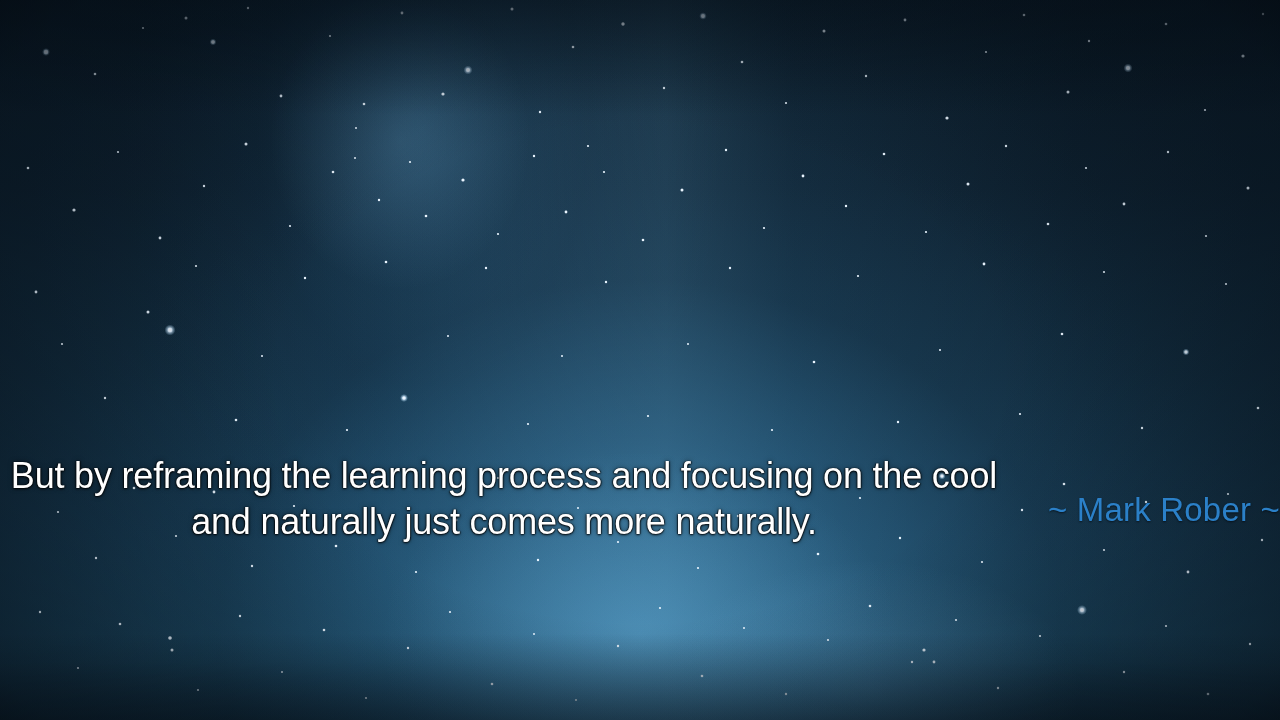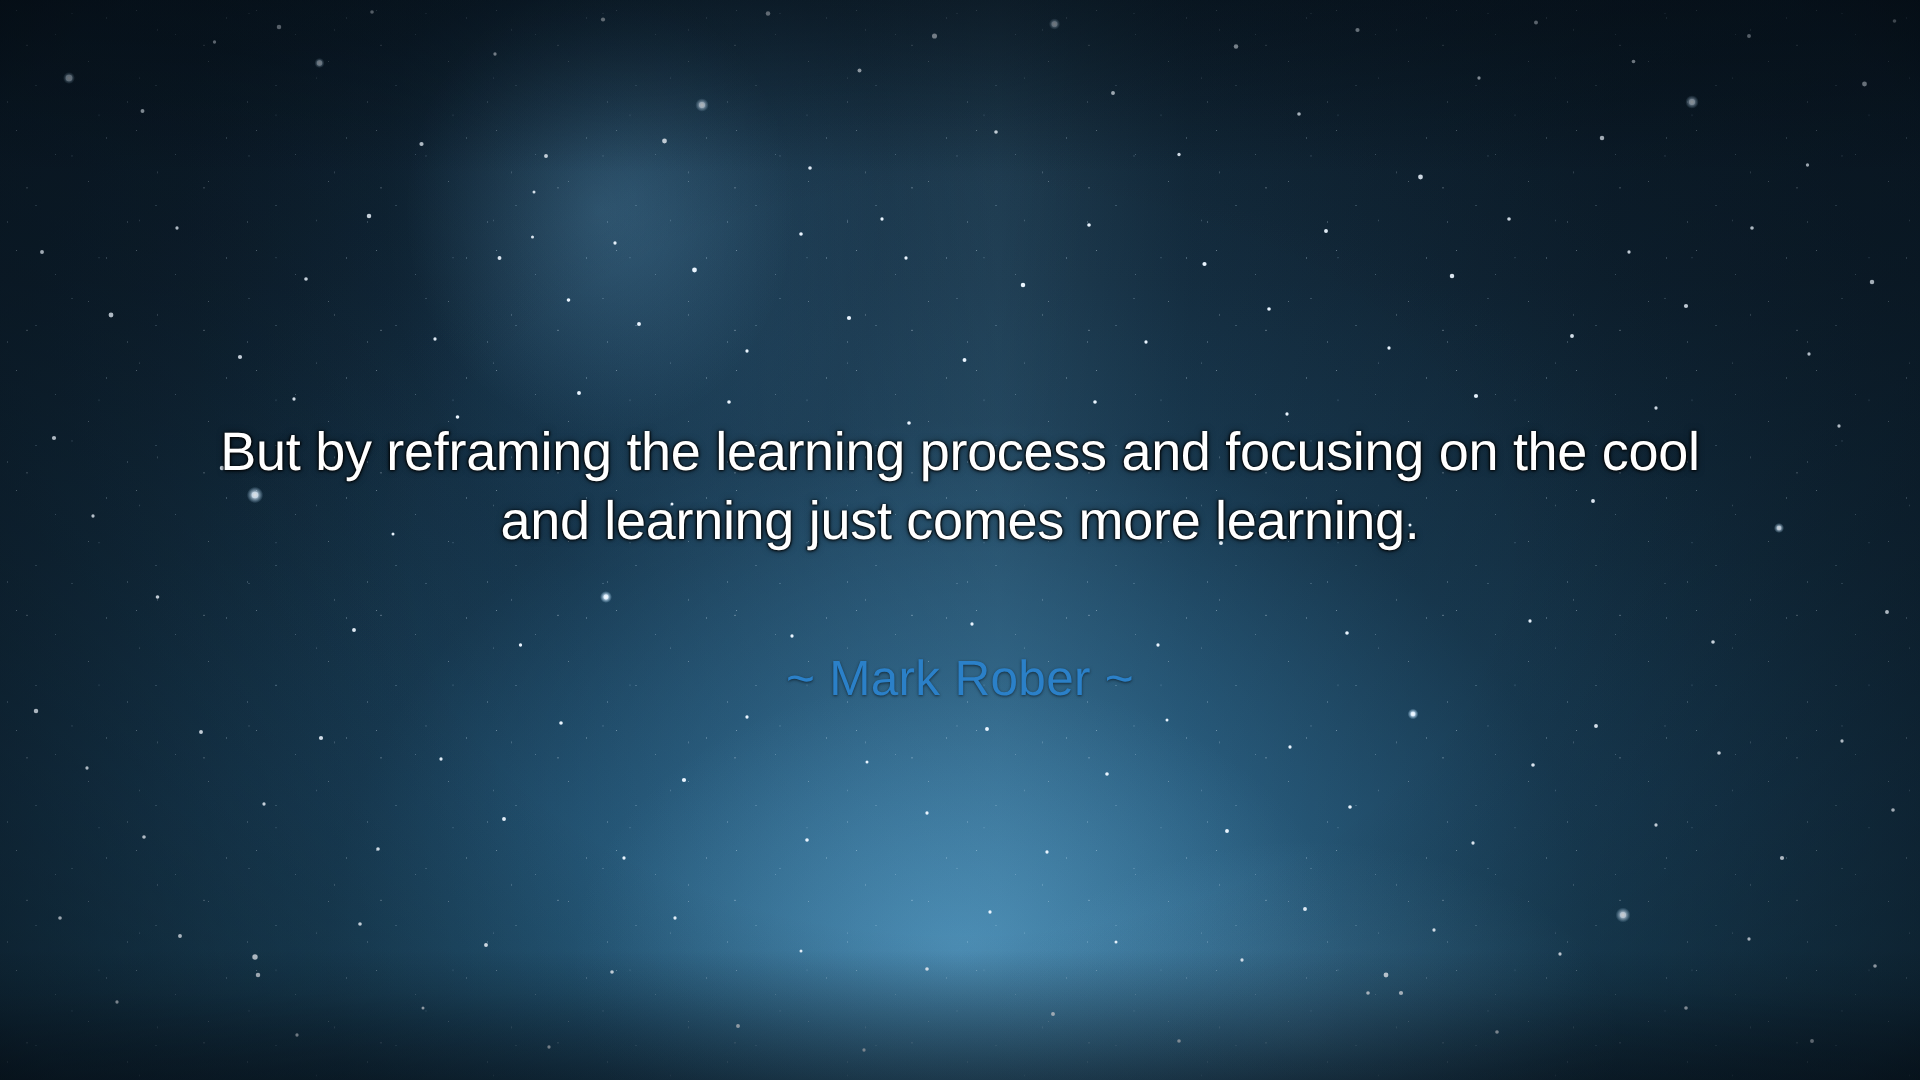--- a/index.html
+++ b/index.html
@@ -71,21 +71,21 @@
       radial-gradient(1px 1px at 66px 77px, rgba(170,202,228,0.40) 50%, transparent 52%),
       radial-gradient(1px 1px at 105px 20px, rgba(222,238,252,0.48) 50%, transparent 52%);
     background-size:118px 95px;
   }
 
   .stars-svg { position:absolute; inset:0; }
 
   
   .content {
     position:absolute; inset:0;
-    display:flex; flex-direction:column;
+    display:flex; 
     align-items:center; justify-content:flex-start;
     padding-top:278px;
     gap:40px;
   }
   .quote {
     width:1180px;
     text-align:center;
     color:#ffffff;
     font-size:36px;
     line-height:46px;
@@ -321,18 +321,18 @@
       <circle cx="1186" cy="352" r="3.4" fill="url(#bigStar)"></circle>
       <circle cx="213" cy="42" r="3.4" fill="url(#bigStar)"></circle>
     </g>
   </svg>
 
   <div class="vignette"></div>
 
   <div class="content">
     <div class="quote">
       <span class="quote-line">But by reframing the learning process and focusing on the cool</span>
-      <span class="quote-line">and learning just comes more learning.</span>
+      <span class="quote-line">and naturally just comes more naturally.</span>
     </div>
     <div class="attribution">~ Mark Rober ~</div>
   </div>
 
 </div>
 
 </body></html>

